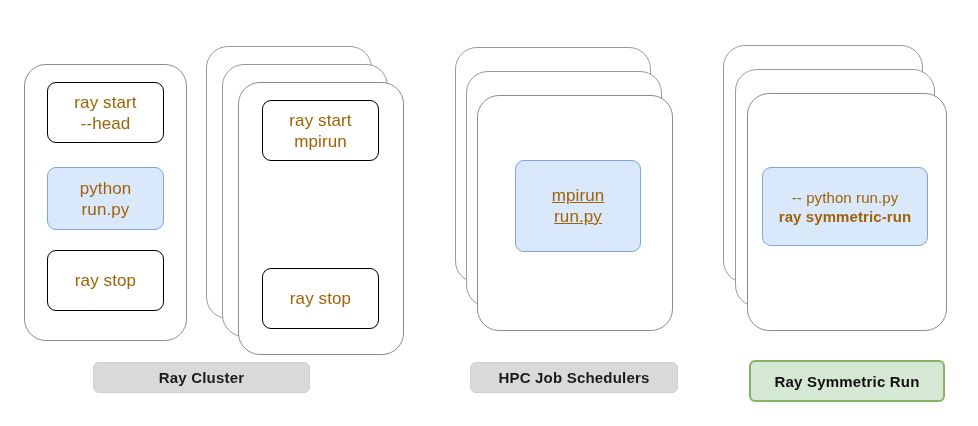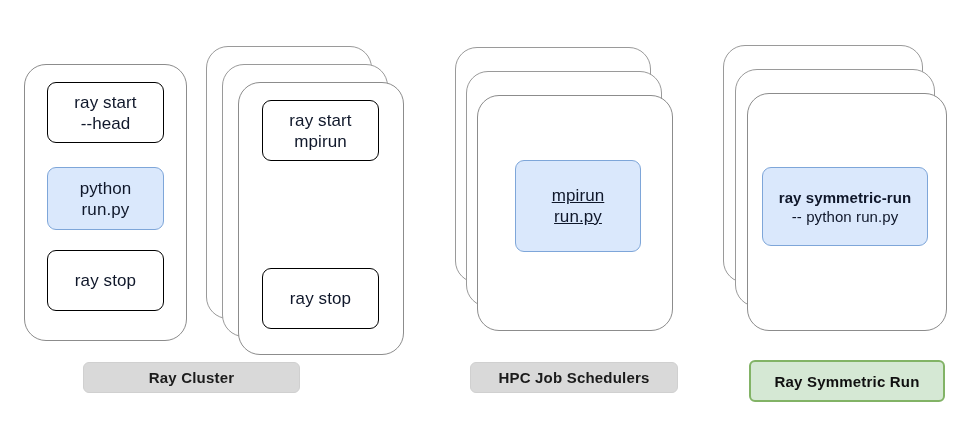--- a/index.html
+++ b/index.html
@@ -42,21 +42,21 @@
     border: 1px solid #000000;
     border-radius: 9px;
     display: flex;
     flex-direction: column;
     align-items: center;
     justify-content: center;
     text-align: center;
     font-size: 17px;
     line-height: 21px;
     letter-spacing: 0.1px;
-    color: #0f172a;
+    color: #a16207;
   }
   .cmd.blue {
     background: #dae8fc;
     border: 1px solid #7ea6d9;
   }
   .cmd .ln { display: block; white-space: nowrap; }
   .cmd .ln.bold { font-weight: bold; font-size: 15px; line-height: 19px; }
   .cmd .ln.sub  { font-weight: normal; font-size: 15px; line-height: 19px; }
 
   
@@ -109,21 +109,21 @@
 
   <div class="cmd" style="left:262px; top:100px; width:117px; height:61px;">
     <span class="ln">ray start</span>
     <span class="ln">mpirun</span>
   </div>
 
   <div class="cmd" style="left:262px; top:268px; width:117px; height:61px;">
     <span class="ln">ray stop</span>
   </div>
 
-  <div class="grouplabel grey" style="left:83px; top:362px; width:217px; height:31px;">
+  <div class="grouplabel grey" style="left:93px; top:362px; width:217px; height:31px;">
     <span>Ray Cluster</span>
   </div>
 
   <div class="card" style="left:455px; top:47px; width:196px; height:236px;"></div>
   <div class="card" style="left:466px; top:71px; width:196px; height:236px;"></div>
   <div class="card front" style="left:477px; top:95px; width:196px; height:236px;"></div>
 
   <div class="cmd blue" style="left:515px; top:160px; width:126px; height:92px;text-decoration:underline;">
     <span class="ln">mpirun</span>
     <span class="ln">run.py</span>
@@ -131,21 +131,21 @@
 
   <div class="grouplabel grey" style="left:470px; top:362px; width:208px; height:31px;">
     <span>HPC Job Schedulers</span>
   </div>
 
   <div class="card" style="left:723px; top:45px; width:200px; height:238px;"></div>
   <div class="card" style="left:735px; top:69px; width:200px; height:238px;"></div>
   <div class="card front" style="left:747px; top:93px; width:200px; height:238px;"></div>
 
   <div class="cmd blue" style="left:762px; top:167px; width:166px; height:79px;">
+    <span class="ln sub">-- python run.py</span>
     <span class="ln bold">ray symmetric-run</span>
-    <span class="ln sub">-- python run.py</span>
   </div>
 
   <div class="grouplabel green" style="left:749px; top:360px; width:196px; height:42px;">
     <span>Ray Symmetric Run</span>
   </div>
 
 </div>
 
 </body></html>

